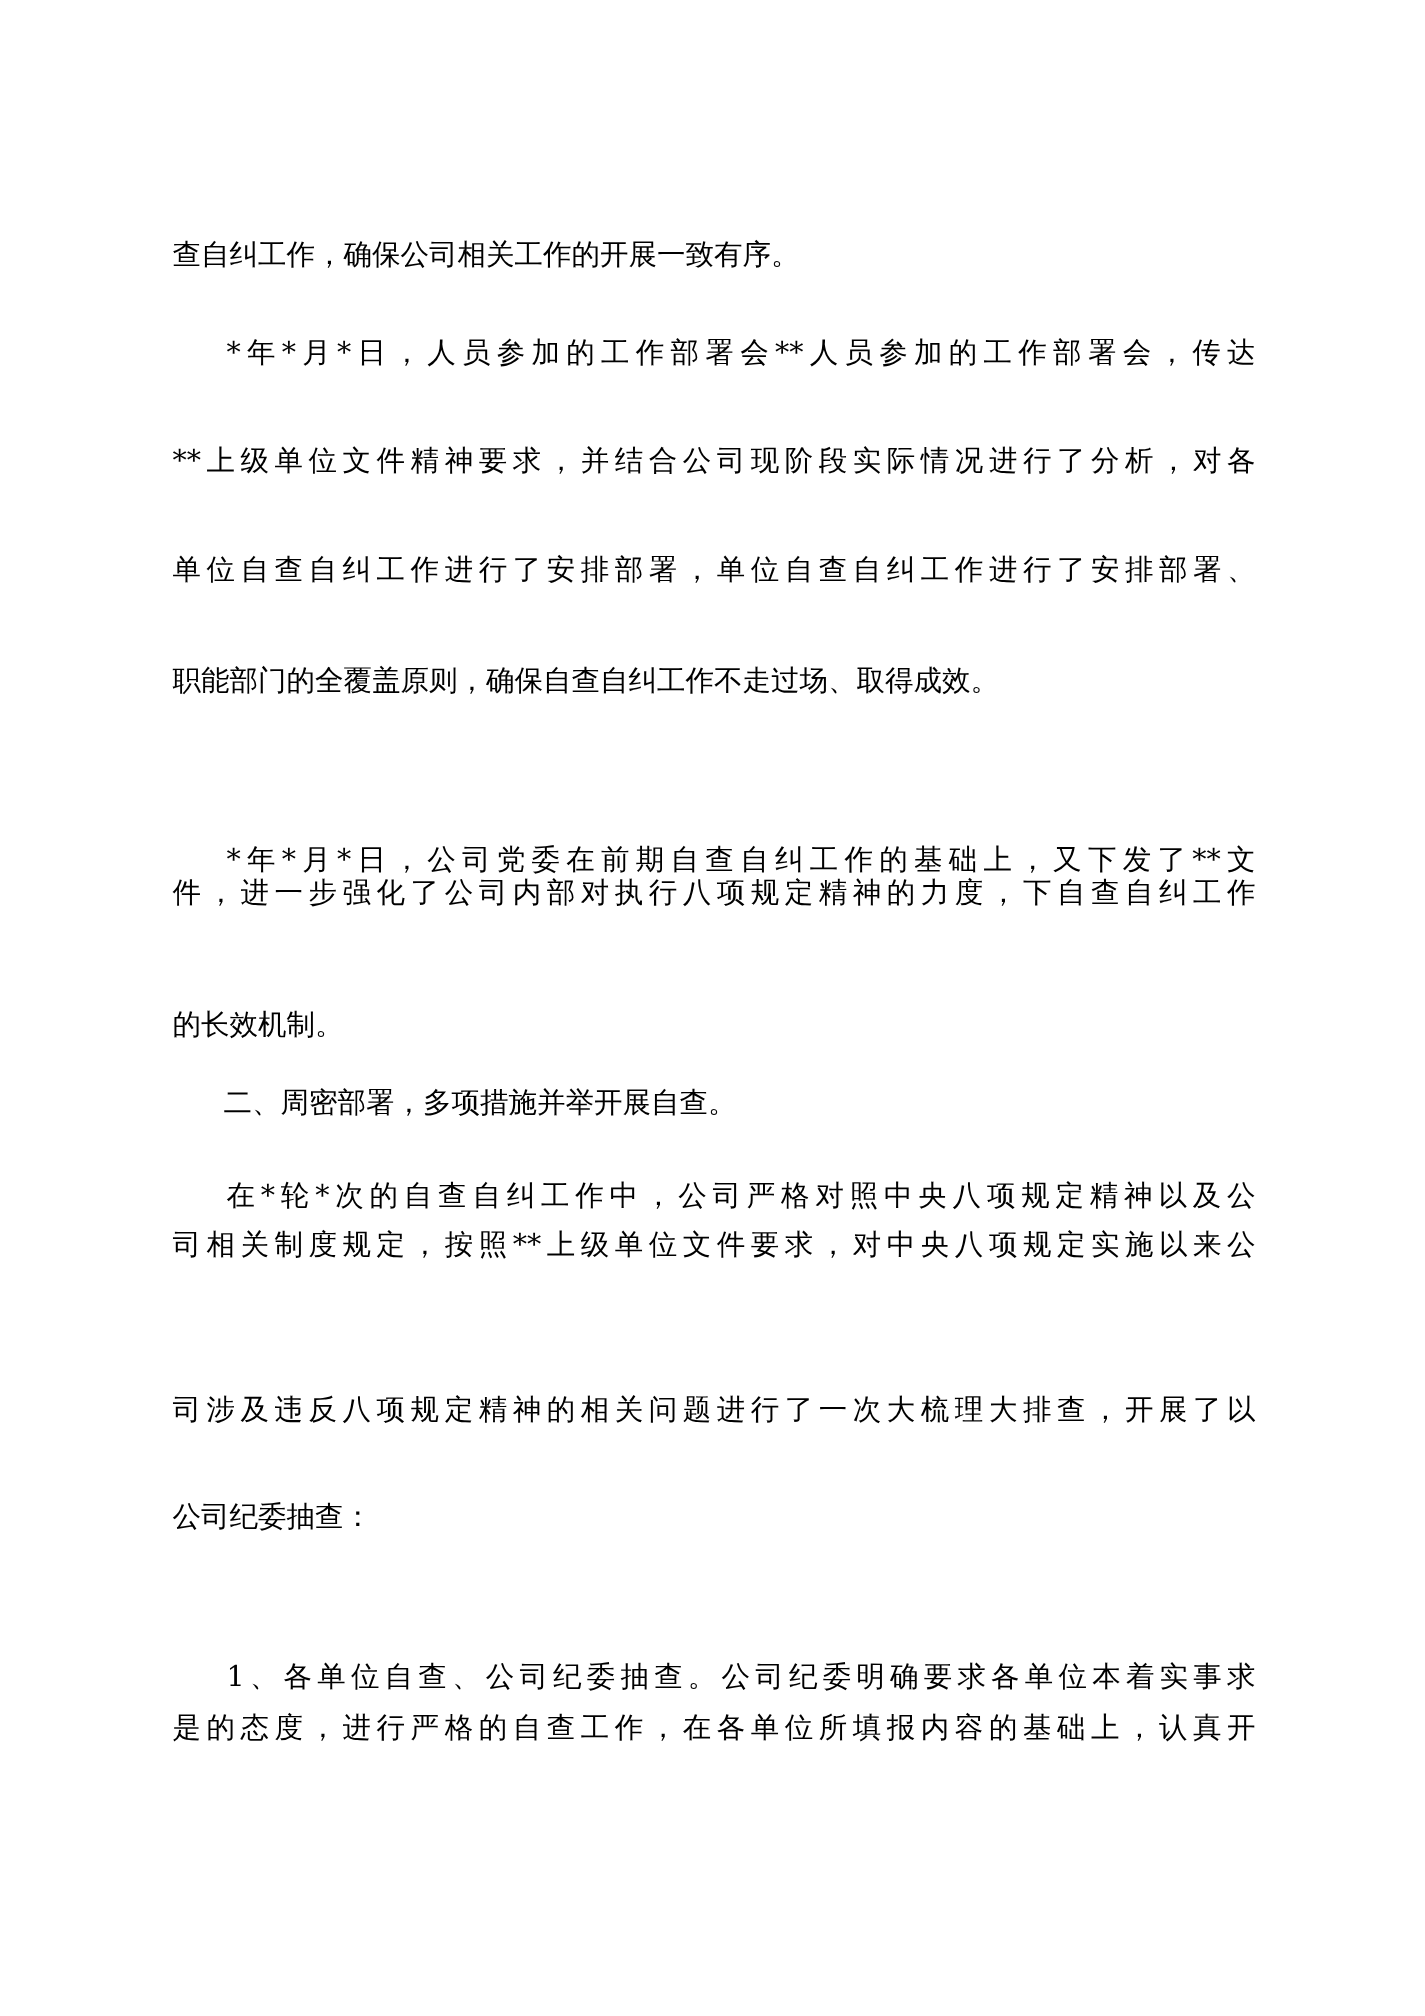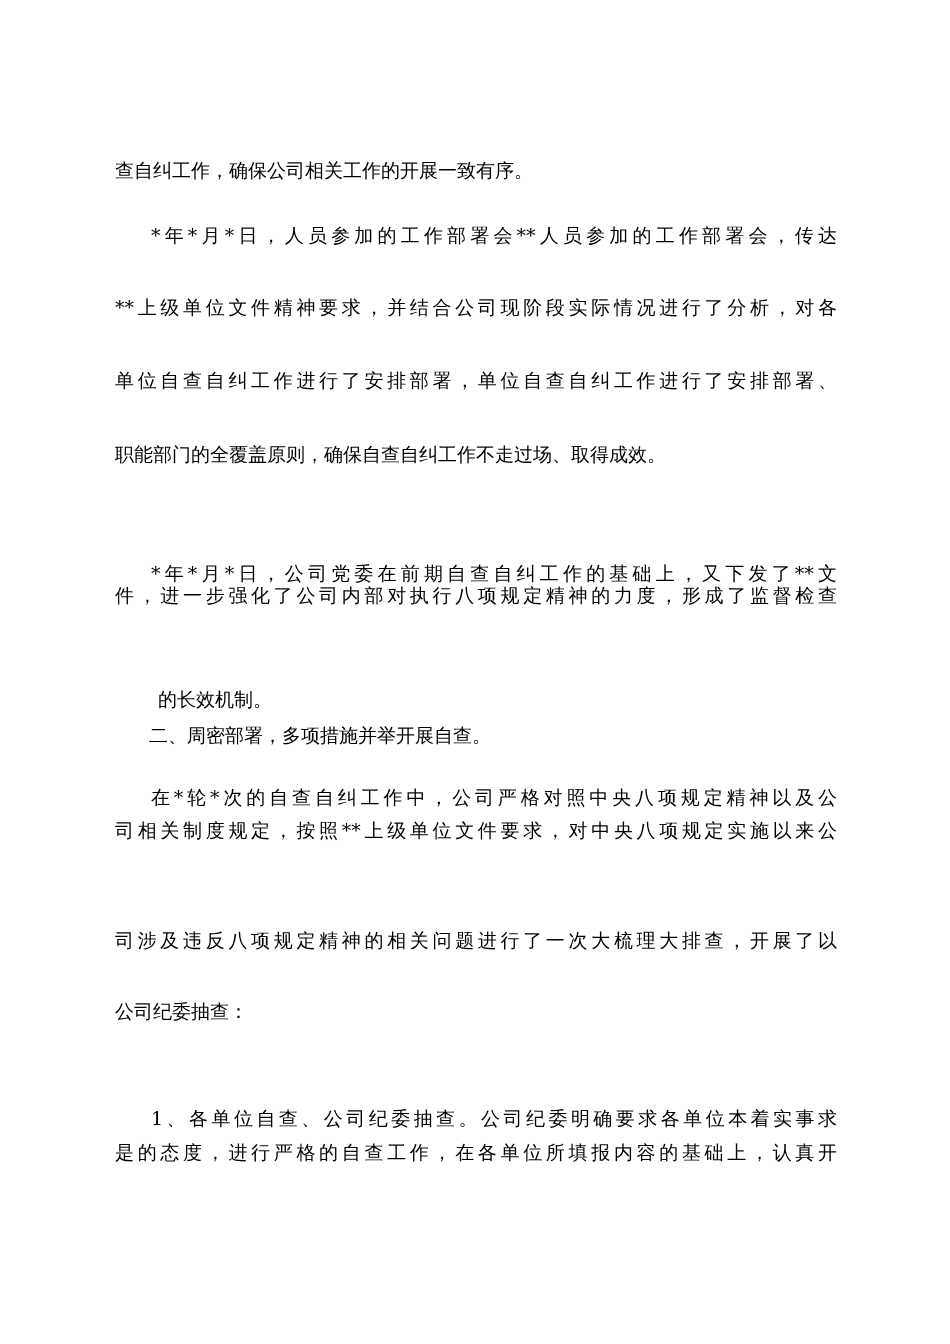--- a/index.html
+++ b/index.html
@@ -47,22 +47,22 @@
 </head>
 <body>
 
 <div class="page">
   <div class="line" style="top:155px;">查自纠工作，确保公司相关工作的开展一致有序。</div>
   <div class="line indent justify" style="top:220px;">*年*月*日，人员参加的工作部署会**人员参加的工作部署会，传达</div>
   <div class="line justify" style="top:292px;">**上级单位文件精神要求，并结合公司现阶段实际情况进行了分析，对各</div>
   <div class="line justify" style="top:365px;">单位自查自纠工作进行了安排部署，单位自查自纠工作进行了安排部署、</div>
   <div class="line" style="top:439px;">职能部门的全覆盖原则，确保自查自纠工作不走过场、取得成效。</div>
   <div class="line indent justify" style="top:535px;margin-top:23px;">*年*月*日，公司党委在前期自查自纠工作的基础上，又下发了**文</div>
-  <div class="line justify" style="top:580px;">件，进一步强化了公司内部对执行八项规定精神的力度，形成了监督检查</div>
-  <div class="line" style="top:684px;margin-left:43px;">的长效机制。</div>
+  <div class="line justify" style="top:580px;">件，进一步强化了公司内部对执行八项规定精神的力度，下自查自纠工作</div>
+  <div class="line" style="top:668px;">的长效机制。</div>
   <div class="line bold" style="top:720px; padding-left:34px;">二、周密部署，多项措施并举开展自查。</div>
   <div class="line indent justify" style="top:782px;">在*轮*次的自查自纠工作中，公司严格对照中央八项规定精神以及公</div>
   <div class="line justify" style="top:815px;">司相关制度规定，按照**上级单位文件要求，对中央八项规定实施以来公</div>
   <div class="line justify" style="top:925px;">司涉及违反八项规定精神的相关问题进行了一次大梳理大排查，开展了以</div>
   <div class="line" style="top:996px;">公司纪委抽查：</div>
   <div class="line indent justify" style="top:1066px;margin-top:37px;">1、各单位自查、公司纪委抽查。公司纪委明确要求各单位本着实事求</div>
   <div class="line justify" style="top:1137px;">是的态度，进行严格的自查工作，在各单位所填报内容的基础上，认真开</div>
 </div>
 
 </body></html>

